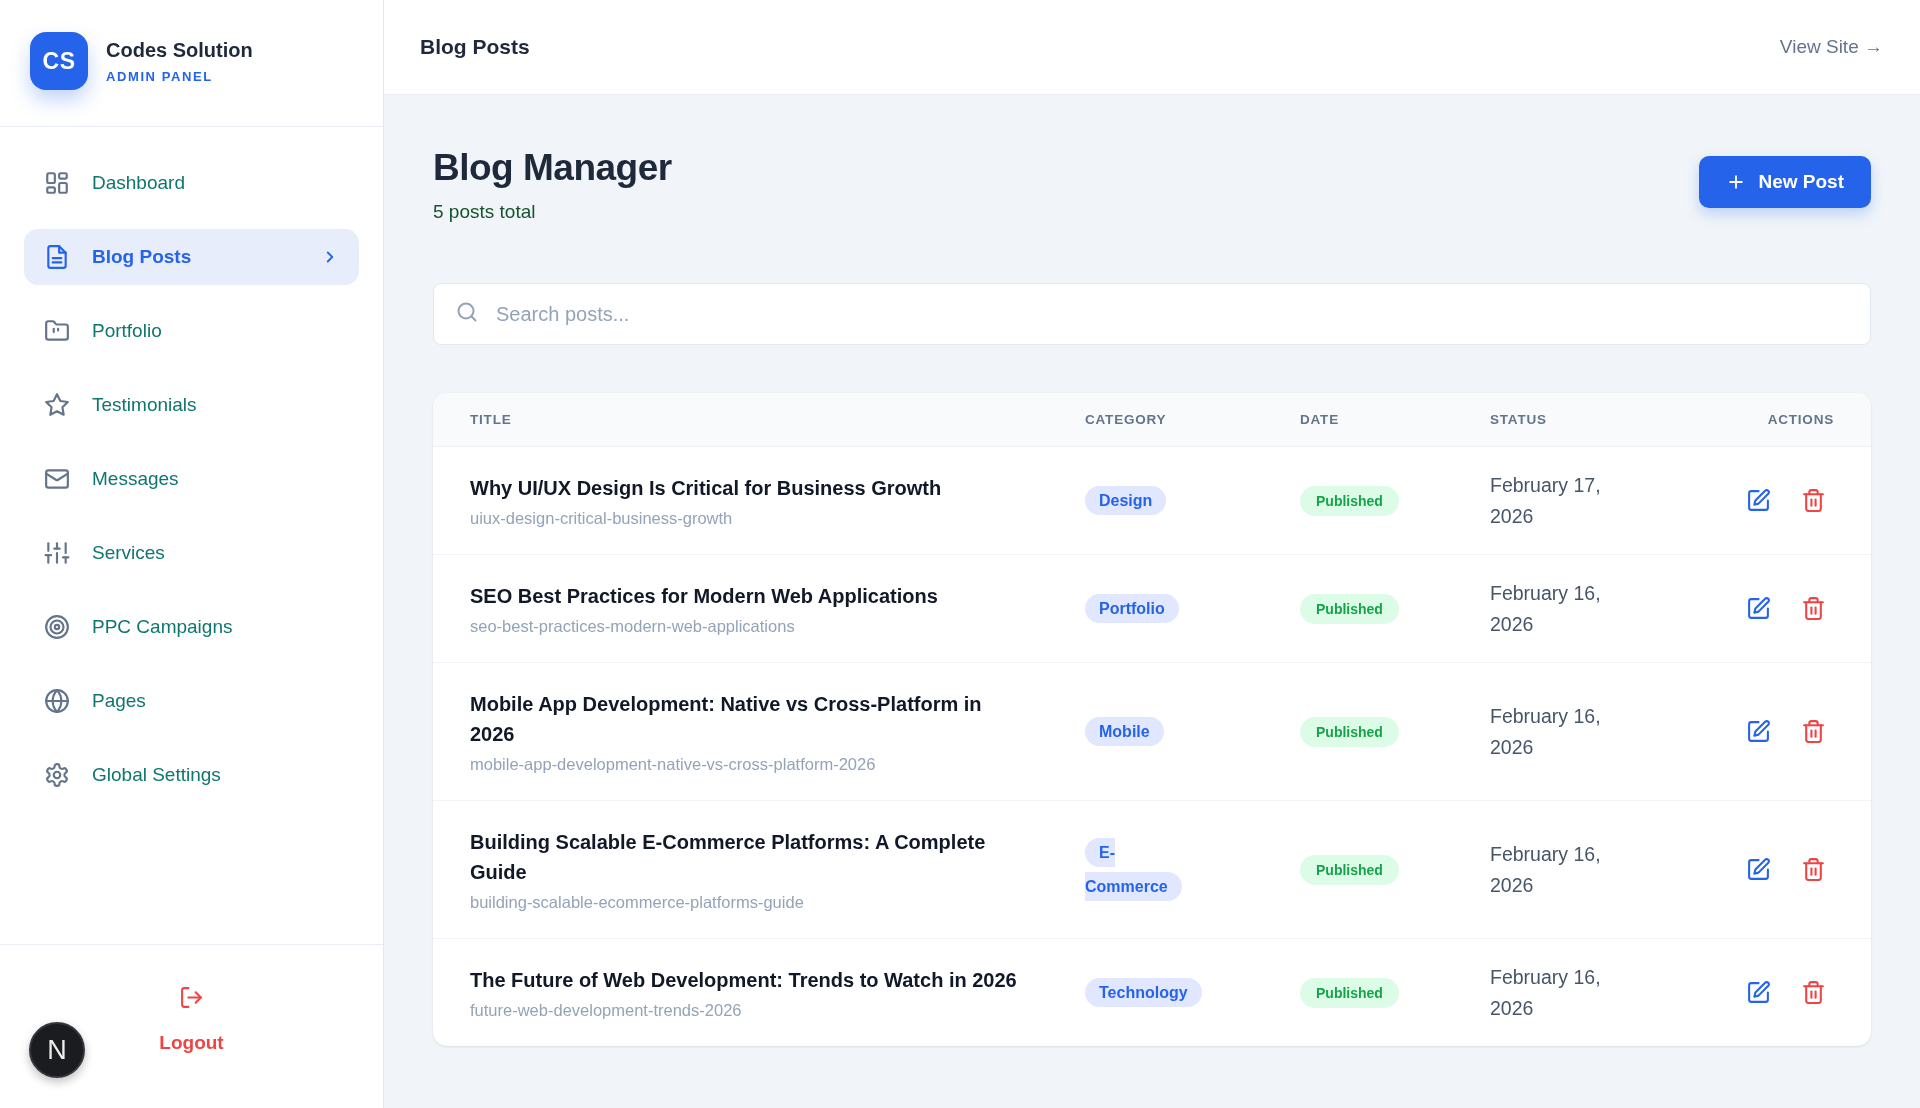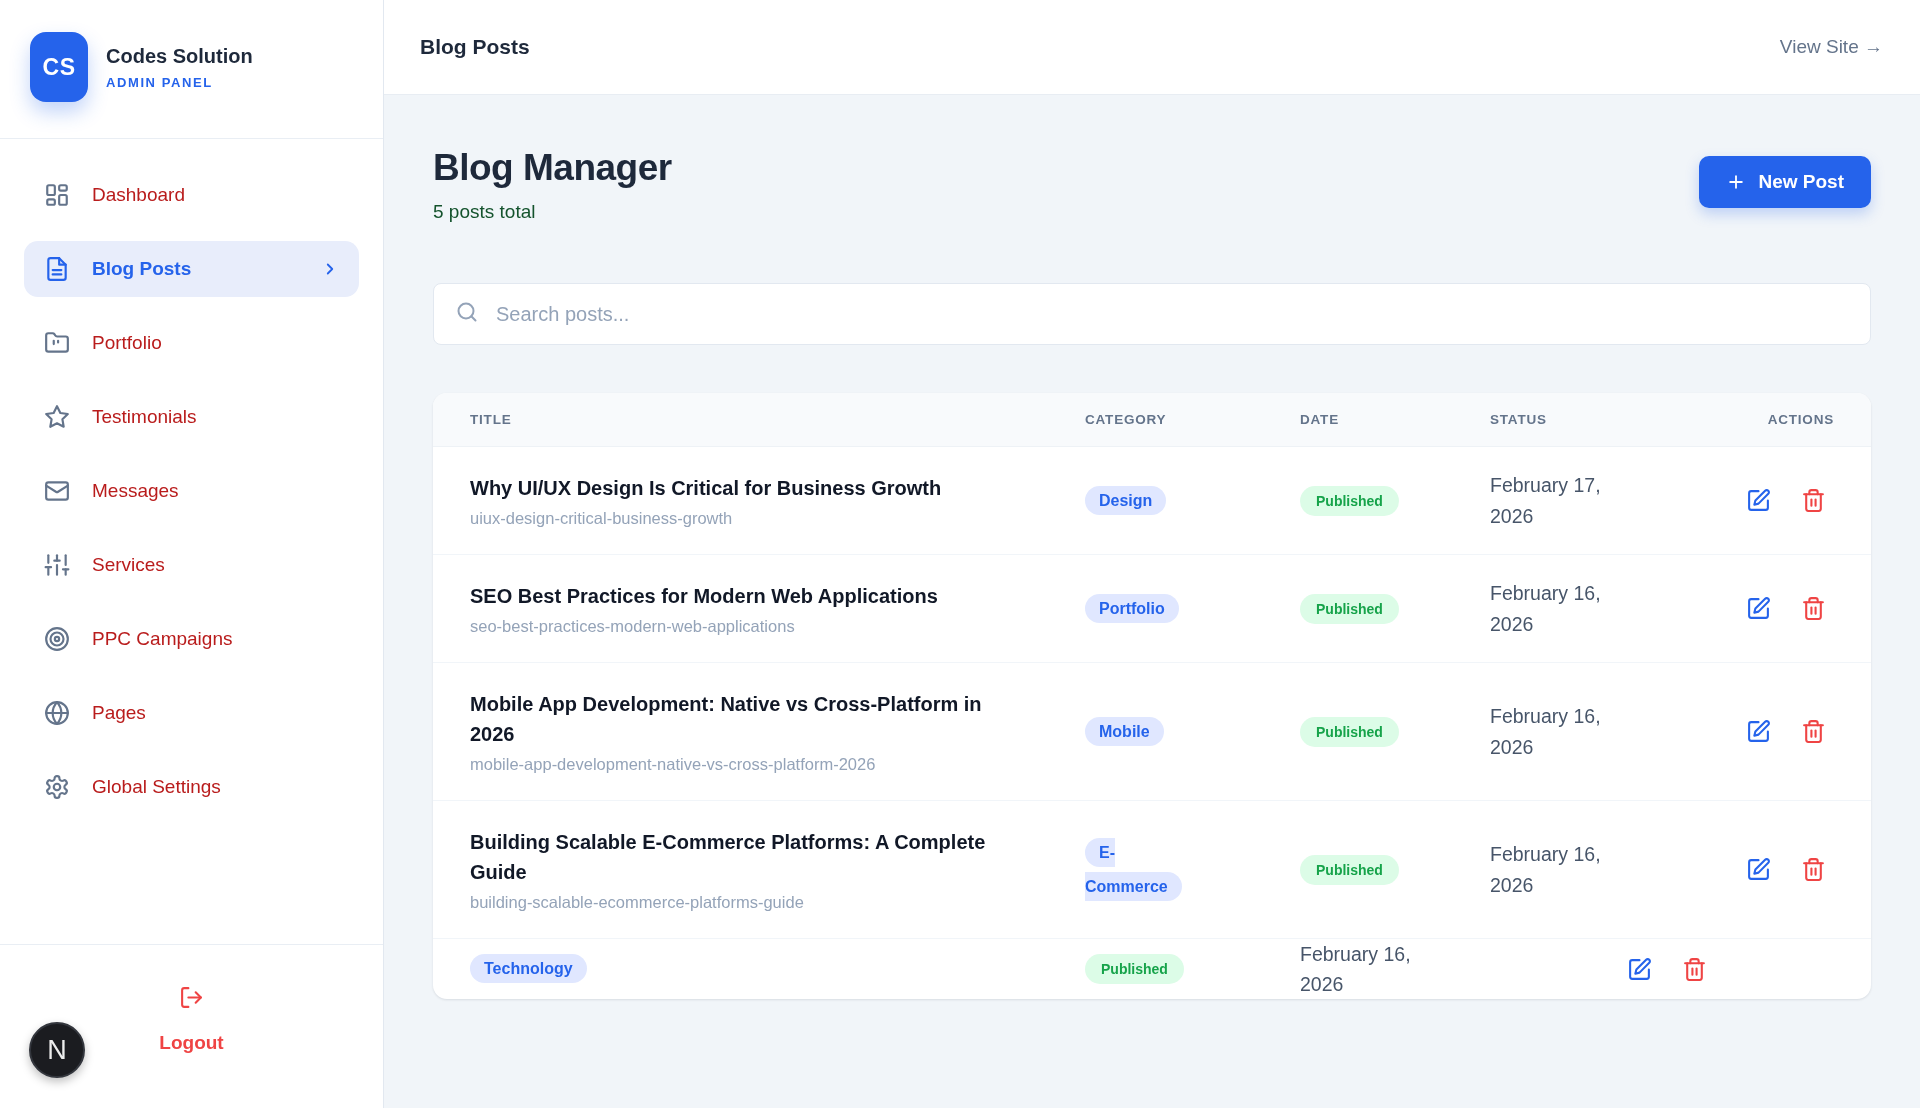--- a/index.html
+++ b/index.html
@@ -19,36 +19,36 @@
     border-right: 1px solid #e2e8f0;
     display: flex; flex-direction: column;
     position: relative;
   }
   .brand {
     display: flex; align-items: center; gap: 18px;
     padding: 32px 30px 36px 30px;
     border-bottom: 1px solid #e9eef4;
   }
   .brand-logo {
-    width: 58px; height: 70px; border-radius: 16px;
+    width: 58px; height: 58px; border-radius: 16px;
     background: #2563eb;
     color: #fff; font-weight: 700; font-size: 23px;
     display: flex; align-items: center; justify-content: center;
     box-shadow: 0 10px 20px rgba(37,99,235,.28);
     letter-spacing: .5px;
   }
   .brand-name { font-size: 20px; font-weight: 700; color: #1e293b; }
   .brand-sub { font-size: 13px; font-weight: 700; color: #2563eb; letter-spacing: 1.6px; margin-top: 7px; }
 
   .nav { padding: 28px 24px 0 24px; flex: 1; }
   .nav-item {
     display: flex; align-items: center; gap: 22px;
     padding: 15px 20px; margin-bottom: 18px;
     border-radius: 14px;
-    color: #b91c1c; font-size: 19px; font-weight: 500;
+    color: #0f766e; font-size: 19px; font-weight: 500;
     cursor: pointer;
   }
   .nav-item .icon { width: 26px; height: 26px; color: #64748b; }
   .nav-item .icon svg { width: 26px; height: 26px; }
   .nav-item.active {
     background: #e8edfb; color: #2563eb; font-weight: 700;
   }
   .nav-item.active .icon { color: #2563eb; }
   .nav-item .chev { margin-left: auto; color: #2563eb; width: 18px; height: 18px; }
 
@@ -470,20 +470,24 @@
                     <path d="M8 6V4a2 2 0 0 1 2-2h4a2 2 0 0 1 2 2v2"></path>
                     <line x1="10" y1="11" x2="10" y2="17"></line>
                     <line x1="14" y1="11" x2="14" y2="17"></line>
                   </svg>
         </span>
       </button>
     </div>
   </div>
 
   <div class="t-row">
+    <div class="cell-title">
+      <div class="post-title">The Future of Web Development: Trends to Watch in 2026</div>
+      <div class="post-slug">future-web-development-trends-2026</div>
+    </div>
     <div class="cell-cat">
       <span class="badge-cat">Technology</span>
     </div>
     <div>
       <span class="badge-status">Published</span>
     </div>
     <div class="cell-date">February 16, 2026</div>
     <div class="cell-actions">
       <button class="act-btn act-edit">
         <span>

